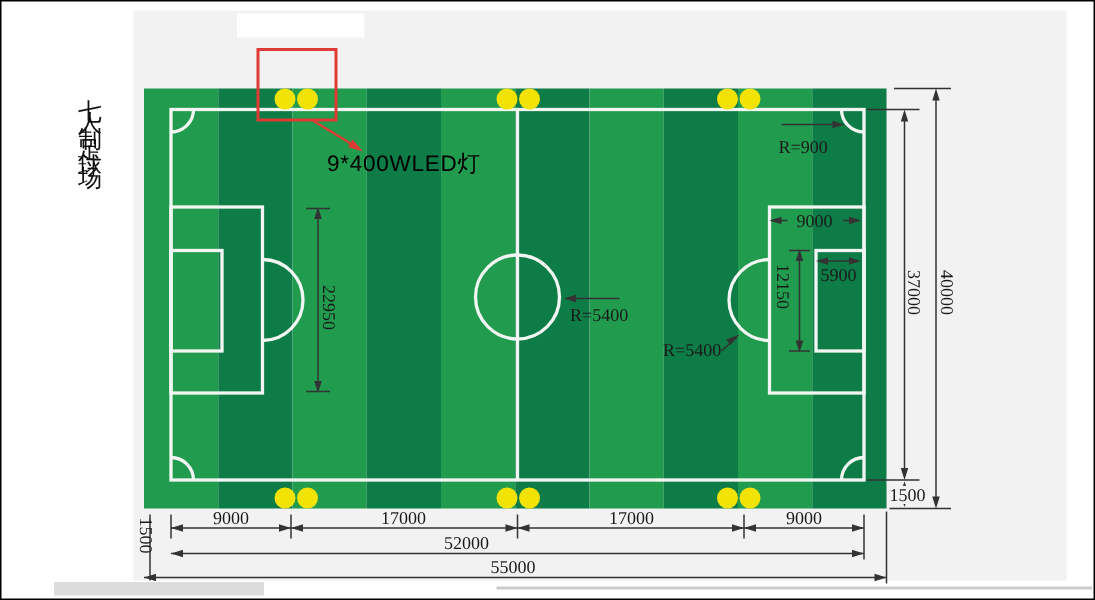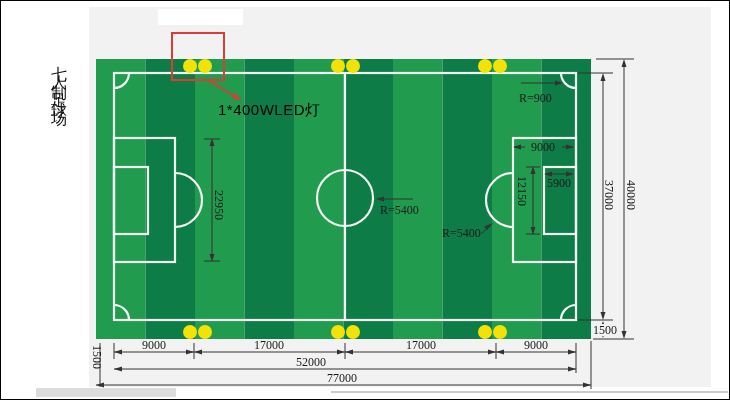--- a/index.html
+++ b/index.html
@@ -168,36 +168,36 @@
       <polygon class="ah" points="113,368 121,365.5 121,370.5"></polygon>
       <polygon class="ah" points="575,368 567,365.5 567,370.5"></polygon>
 
       <line class="dim" x1="95" y1="384" x2="590" y2="384"></line>
       <polygon class="ah" points="95,384 103,381.5 103,386.5"></polygon>
       <polygon class="ah" points="590,384 582,381.5 582,386.5"></polygon>
     </g>
   </svg>
 
   <div class="lbl" id="title-vertical">七人制足球场</div>
-  <div class="lbl" id="led-label">1*400WLED灯</div>
+  <div class="lbl" id="led-label">9*400WLED灯</div>
 
   <span class="lbl" style="left:518px;top:91px;">R=900</span>
   <span class="lbl" style="left:379px;top:203px;">R=5400</span>
   <span class="lbl" style="left:441px;top:226px;">R=5400</span>
 
   <span class="lbl rot" style="left:218px;top:204px;">22950</span>
   <span class="lbl rot" style="left:521px;top:190px;">12150</span>
   <span class="lbl ctr" style="left:542px;top:146px;">9000</span>
   <span class="lbl ctr" style="left:558px;top:182px;">5900</span>
 
   <span class="lbl rot" style="left:608px;top:194px;">37000</span>
   <span class="lbl rot" style="left:630px;top:194px;">40000</span>
   <span class="lbl ctr" id="dim-1500-right" style="left:604px;top:329px;">1500</span>
   <span class="lbl rot" style="left:96px;top:356px;">1500</span>
 
   <span class="lbl ctr" style="left:153px;top:344px;">9000</span>
   <span class="lbl ctr" style="left:268px;top:344px;">17000</span>
   <span class="lbl ctr" style="left:420px;top:344px;">17000</span>
   <span class="lbl ctr" style="left:535px;top:344px;">9000</span>
   <span class="lbl ctr" style="left:310px;top:361px;">52000</span>
-  <span class="lbl ctr" style="left:341px;top:377px;">77000</span>
+  <span class="lbl ctr" style="left:341px;top:377px;">55000</span>
 
 </div>
 
 </body></html>

